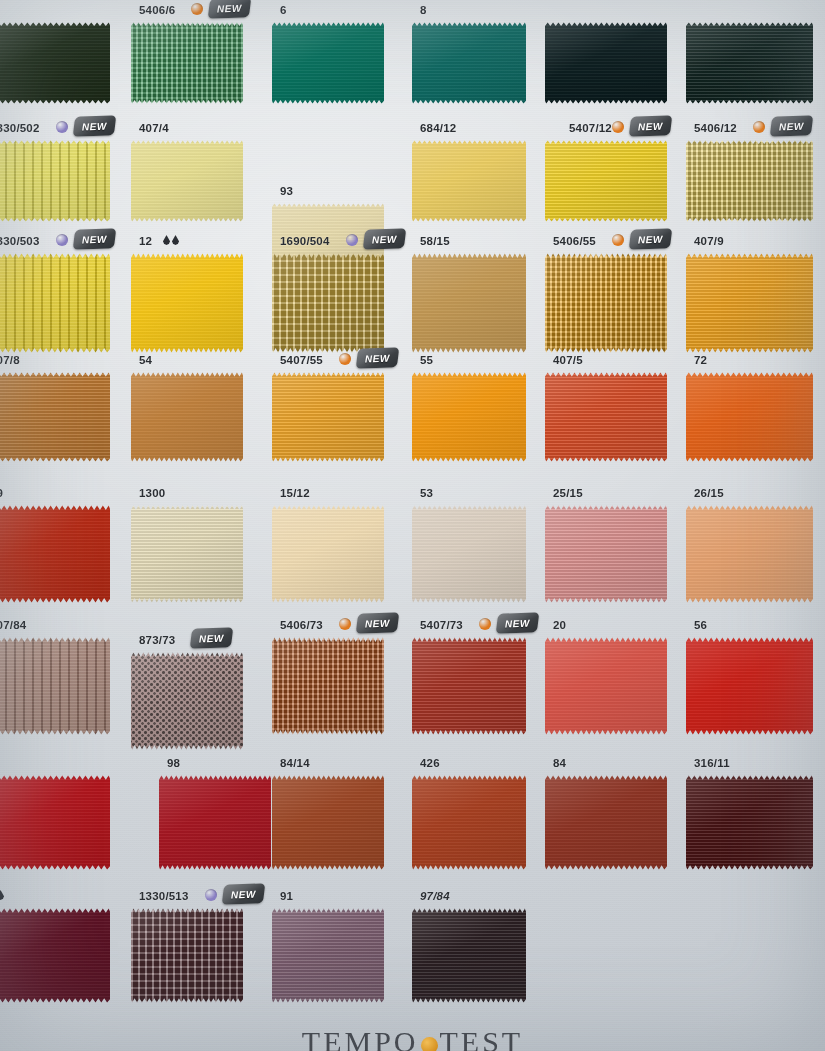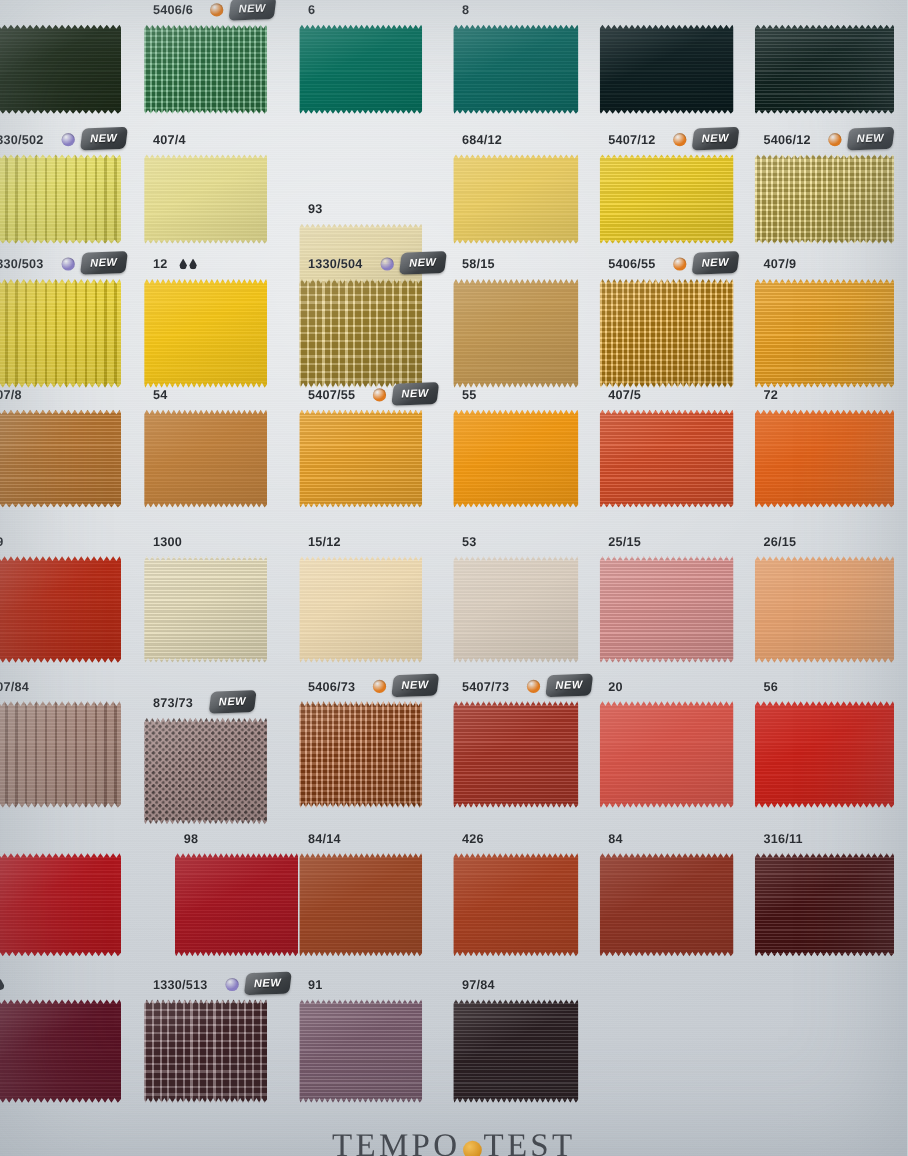--- a/index.html
+++ b/index.html
@@ -212,21 +212,21 @@
     </div>
     <div class="cell" style="left: 412px; top: 120px; width: 132px; height: 102px;">
       <div class="label" style="left: 8px; top: 2px;">684/12</div>
       <div class="swatch pinked" style="left: 0px; top: 20px; width: 114px; height: 82px;">
         <div class="base" style="background: rgb(236, 207, 100);"></div>
         <div class="tex" style="background: repeating-linear-gradient(0deg, rgba(255, 255, 255, 0.05) 0px, rgba(255, 255, 255, 0.05) 1px, rgba(0, 0, 0, 0.04) 1px, rgba(0, 0, 0, 0.04) 3px);"></div>
         <div class="shade"></div>
       </div>
     </div>
     <div class="cell" style="left: 545px; top: 120px; width: 140px; height: 102px;">
-      <div class="label" style="left: 8px; top: 2px;">5407/12</div>
+      <div class="label" style="left: 24px; top: 2px;">5407/12</div>
       <div class="dot" style="left: 67px; top: 1px; background: radial-gradient(circle at 34% 30%, rgba(255, 255, 255, 0.4), rgb(224, 122, 31) 58%, rgb(224, 122, 31));"></div>
       <div class="newbadge" style="left: 85px; top: -4px;">
         <span>NEW</span>
       </div>
       <div class="swatch pinked" style="left: 0px; top: 20px; width: 122px; height: 82px;">
         <div class="base" style="background: rgb(242, 210, 41);"></div>
         <div class="tex" style="background: repeating-linear-gradient(0deg, rgba(255, 255, 255, 0.13) 0px, rgba(255, 255, 255, 0.13) 1px, rgba(0, 0, 0, 0.1) 1px, rgba(0, 0, 0, 0.1) 3px);"></div>
         <div class="shade"></div>
       </div>
     </div>
@@ -258,21 +258,21 @@
       <div class="label" style="left: 8px; top: 2px;">12</div>
       <div class="drop" style="left: 32px; top: 2px; background: rgb(44, 47, 53);"></div>
       <div class="drop" style="left: 41px; top: 2px; background: rgb(44, 47, 53);"></div>
       <div class="swatch pinked" style="left: 0px; top: 20px; width: 112px; height: 100px;">
         <div class="base" style="background: rgb(246, 199, 25);"></div>
         <div class="tex" style="background: repeating-linear-gradient(0deg, rgba(255, 255, 255, 0.05) 0px, rgba(255, 255, 255, 0.05) 1px, rgba(0, 0, 0, 0.04) 1px, rgba(0, 0, 0, 0.04) 3px);"></div>
         <div class="shade"></div>
       </div>
     </div>
     <div class="cell" style="left: 272px; top: 233px; width: 130px; height: 120px;">
-      <div class="label" style="left: 8px; top: 2px;">1330/504</div>
+      <div class="label" style="left: 8px; top: 2px;">1690/504</div>
       <div class="dot" style="left: 74px; top: 1px; background: radial-gradient(circle at 34% 30%, rgba(255, 255, 255, 0.4), rgb(138, 127, 196) 58%, rgb(138, 127, 196));"></div>
       <div class="newbadge" style="left: 92px; top: -4px;">
         <span>NEW</span>
       </div>
       <div class="swatch pinked" style="left: 0px; top: 20px; width: 112px; height: 100px;">
         <div class="base" style="background: rgb(220, 183, 68);"></div>
         <div class="tex" style="background: repeating-linear-gradient(90deg, rgba(255, 255, 255, 0.34) 0px, rgba(255, 255, 255, 0.34) 2px, rgba(0, 0, 0, 0.2) 2px, rgba(0, 0, 0, 0.2) 7px), repeating-linear-gradient(0deg, rgba(255, 255, 255, 0.3) 0px, rgba(255, 255, 255, 0.3) 2px, rgba(0, 0, 0, 0.18) 2px, rgba(0, 0, 0, 0.18) 7px);"></div>
         <div class="shade"></div>
       </div>
     </div>
@@ -531,21 +531,21 @@
       </div>
     </div>
     <div class="cell" style="left: 272px; top: 888px; width: 130px; height: 115px;">
       <div class="label" style="left: 8px; top: 2px;">91</div>
       <div class="swatch pinked" style="left: 0px; top: 20px; width: 112px; height: 95px;">
         <div class="base" style="background: rgb(126, 96, 114);"></div>
         <div class="tex" style="background: repeating-linear-gradient(0deg, rgba(255, 255, 255, 0.13) 0px, rgba(255, 255, 255, 0.13) 1px, rgba(0, 0, 0, 0.1) 1px, rgba(0, 0, 0, 0.1) 3px);"></div>
         <div class="shade"></div>
       </div>
     </div>
-    <div class="cell" style="left: 412px; top: 888px; width: 132px; height: 115px;">
+    <div class="cell" style="left: 412px; top: 888px; width: 132px; height: 115px; font-style: italic;">
       <div class="label" style="left: 8px; top: 2px;">97/84</div>
       <div class="swatch pinked" style="left: 0px; top: 20px; width: 114px; height: 95px;">
         <div class="base" style="background: rgb(44, 32, 36);"></div>
         <div class="tex" style="background: repeating-linear-gradient(0deg, rgba(255, 255, 255, 0.13) 0px, rgba(255, 255, 255, 0.13) 1px, rgba(0, 0, 0, 0.1) 1px, rgba(0, 0, 0, 0.1) 3px);"></div>
         <div class="shade"></div>
       </div>
     </div>
   </div>
 <div id="grain"></div>
 <div id="blurlayer"></div>

